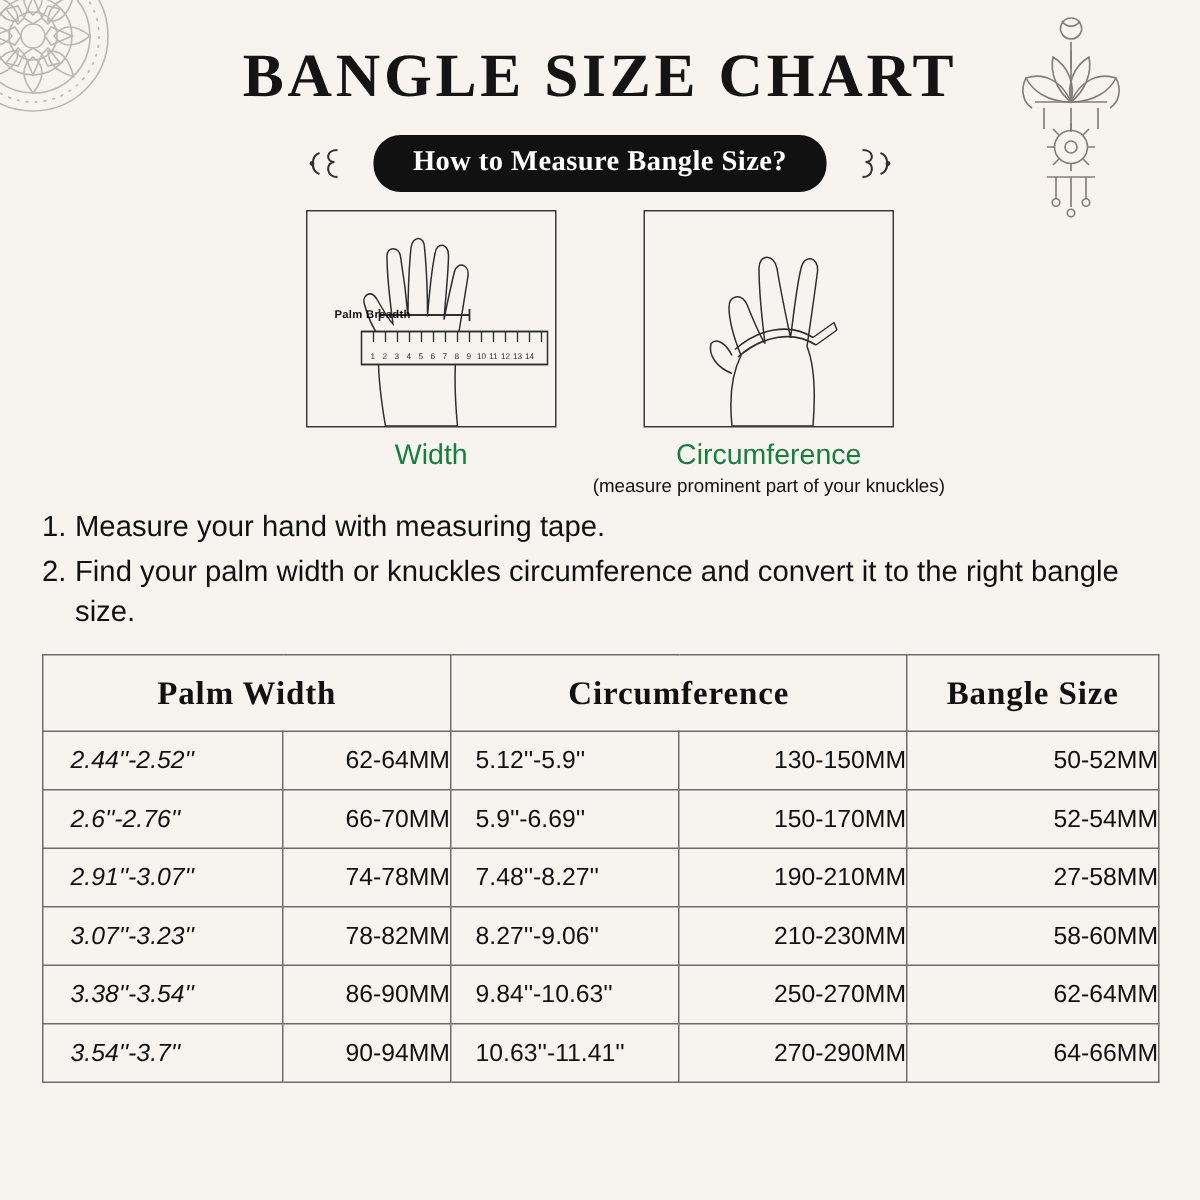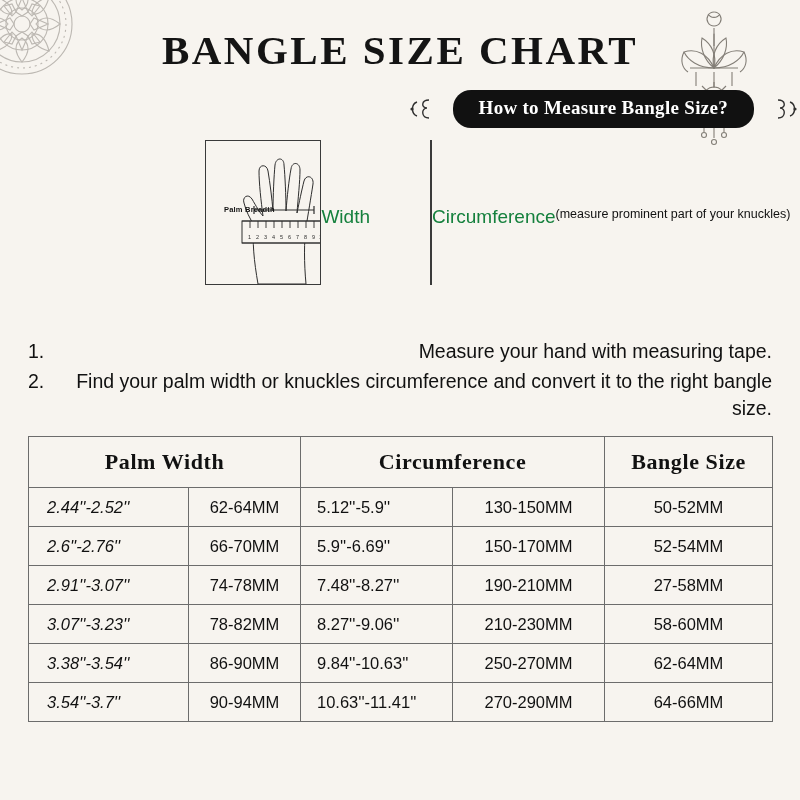--- a/index.html
+++ b/index.html
@@ -58,21 +58,21 @@
   }
 
   
   .banner-row {
     position: absolute;
     top: 90px;
     left: 0;
     width: 800px;
     display: flex;
     align-items: center;
-    justify-content: flex-end;
+    justify-content: center;
     gap: 20px;
   }
   .pill {
     background: #111111;
     color: #ffffff;
     border-radius: 18px;
     padding: 7px 26px 9px 26px;
     font-family: "Liberation Serif", serif;
     font-weight: bold;
     font-size: 19px;
@@ -91,21 +91,21 @@
     top: 140px;
     left: 0;
     width: 800px;
     display: flex;
     justify-content: center;
     gap: 60px;
   }
   .panel-wrap {
     width: 165px;
     display: flex;
-    flex-direction: row;
+    flex-direction: column;
     align-items: center;
   }
   .panel {
     width: 165px;
     height: 143px;
     border: 1px solid #3a3a3a;
     background: #f7f4ef;
     position: relative;
     overflow: hidden;
   }
@@ -145,21 +145,20 @@
   .step {
     display: flex;
     margin-bottom: 2px;
   }
   .step-num {
     width: 22px;
     flex: 0 0 22px;
   }
   .step-text {
     flex: 1 1 auto;
-    text-align: right;
   }
 
   
   .table-wrap {
     position: absolute;
     top: 436px;
     left: 28px;
     width: 744px;
   }
   table {
@@ -176,21 +175,21 @@
     height: 50px;
     font-family: "Liberation Serif", serif;
     font-weight: bold;
     font-size: 22px;
     letter-spacing: 0.6px;
   }
   tbody td {
     height: 38px;
     font-size: 16.5px;
     font-family: "Liberation Sans", sans-serif;
-    text-align: center;
+    text-align: right;
   }
   td.left-pad {
     text-align: left;
     padding-left: 18px;
     font-style: italic;
   }
   td.left-pad2 {
     text-align: left;
     padding-left: 16px;
   }

